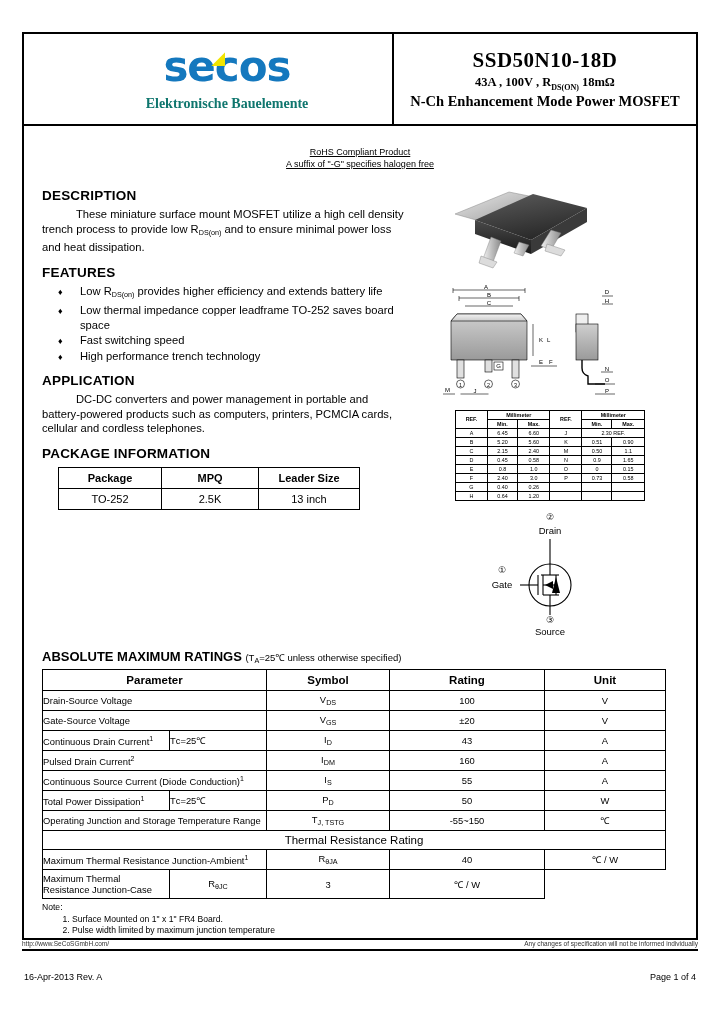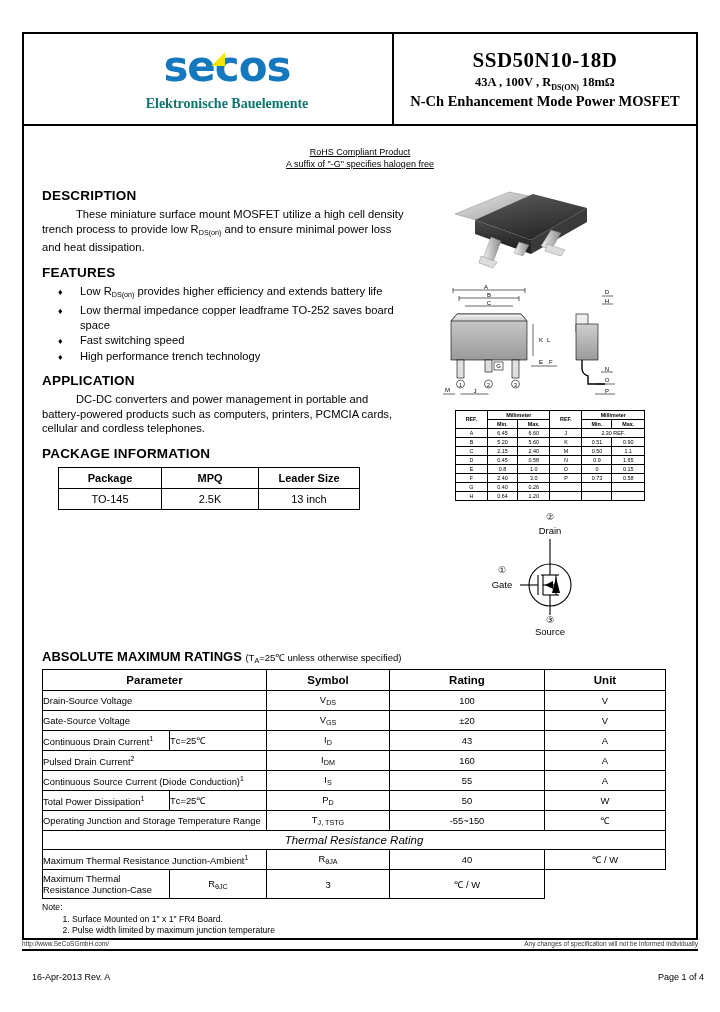--- a/index.html
+++ b/index.html
@@ -213,21 +213,20 @@
   table.ratings td.param { text-align: left; }
   table.ratings td.ctr { text-align: center; }
   table.ratings td.cond { text-align: left; width: 96px; }
   .sub { font-size: 7.2px; vertical-align: -2px; }
   .sup { font-size: 7px; vertical-align: 4px; }
   .thermal-band {
     text-align: center;
     font-weight: bold;
     font-size: 11.5px;
     padding: 4px 0;
-    font-style: italic;
   }
   .w-sym { width: 118px; }
   .w-rat { width: 150px; }
   .w-unit { width: 116px; }
 
   .notes {
     margin: 3px 0 0 18px;
     font-size: 8.6px;
     line-height: 11px;
   }
@@ -243,21 +242,21 @@
     display: flex;
     justify-content: space-between;
     font-size: 6.5px;
     color: #333;
     padding-bottom: 2px;
     border-bottom: 2px solid #000;
     box-sizing: border-box;
   }
   .foot-meta {
     position: absolute;
-    left: 32px;
+    left: 24px;
     top: 972px;
     width: 672px;
     display: flex;
     justify-content: space-between;
     font-size: 9px;
   }
 </style>
 </head>
 <body>
 
@@ -321,21 +320,21 @@
       <table class="pkg">
         <thead>
           <tr>
             <th class="c1">Package</th>
             <th class="c2">MPQ</th>
             <th class="c3">Leader Size</th>
           </tr>
         </thead>
         <tbody>
           <tr>
-            <td>TO-145</td>
+            <td>TO-252</td>
             <td>2.5K</td>
             <td>13 inch</td>
           </tr>
         </tbody>
       </table>
     </div>
 
     <div class="col-right">
 
 

